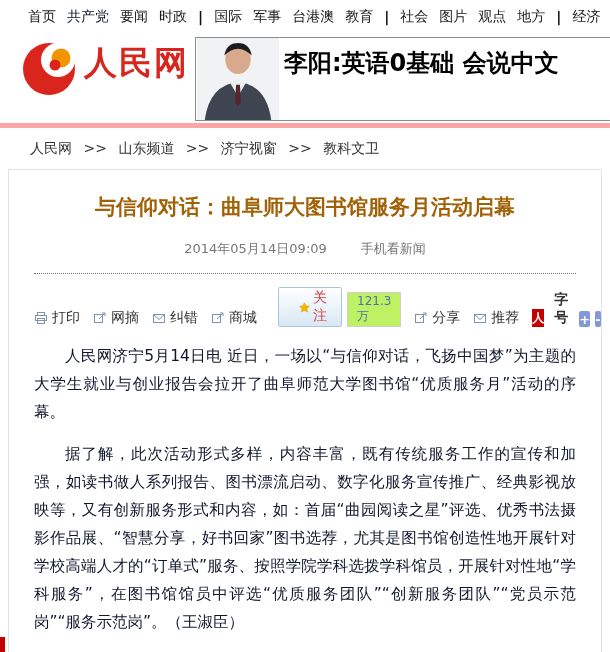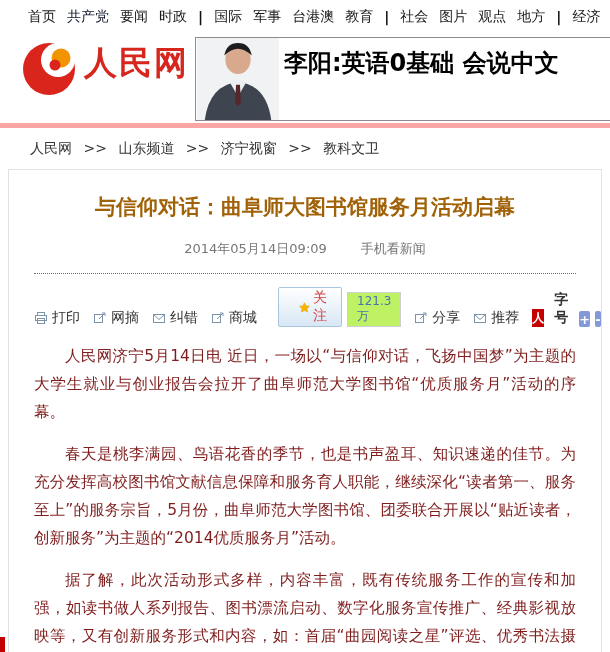--- a/index.html
+++ b/index.html
@@ -44,21 +44,21 @@
   .tool svg { display:block; }
   .spacer { flex:1; }
   .badge { width:21px; height:21px; margin-right:8px; cursor:pointer; }
   .follow-btn { display:flex; align-items:center; gap:3px; border:1px solid #a9c4de; background:linear-gradient(#ffffff,#d8e7f5); padding:1px 9px 1px 20px; border-radius:2px; color:#d34040; font-size:14px; cursor:pointer; }
   .count-box { border:1px solid #cfcfcf; background:#bef264; padding:1px 9px; font-size:12px; color:#4a73a8; margin-left:5px; margin-right:13px; }
   .people-icon { width:18px; height:18px; background:#c40000; color:#fff; font-size:12px; font-weight:bold; display:flex; align-items:center; justify-content:center; margin-right:10px; cursor:pointer; }
   .fontsize-label { margin-right:6px;font-weight:bold; }
   .size-btn { width:16px; height:16px; background:#8298d8; color:#fff; font-weight:bold; display:flex; align-items:center; justify-content:center; font-size:13px; line-height:1; border-radius:2px; margin-left:5px; cursor:pointer; }
   
   .article-body { margin-top:15px; }
-  .article-body p { font-size:15.5px; line-height:28px; color:#7f1d1d; text-indent:2em; margin-bottom:14px; text-align:justify; }
+  .article-body p { font-size:15.5px; line-height:28px; color:#0f172a; text-indent:2em; margin-bottom:14px; text-align:justify; }
   .corner-strip { position:absolute; left:0; bottom:0; width:5px; height:15px; background:#c30000; }
 </style>
 </head>
 <body>
 
 <div class="topnav">
   <span class="nav-item">首页</span>
   <span class="nav-item hot" style="color: #0f172a;">共产党</span>
   <span class="nav-item">要闻</span>
   <span class="nav-item">时政</span>
@@ -198,18 +198,17 @@
       <span>推荐</span>
     </span>
     <span class="people-icon">人</span>
     <span class="fontsize-label">字号</span>
     <span class="size-btn">+</span>
     <span class="size-btn">-</span>
   </div>
 
   <div class="article-body">
     <p>人民网济宁5月14日电 近日，一场以“与信仰对话，飞扬中国梦”为主题的大学生就业与创业报告会拉开了曲阜师范大学图书馆“优质服务月”活动的序幕。</p>
-    <p>春天是桃李满园、鸟语花香的季节，也是书声盈耳、知识速递的佳节。为充分发挥高校图书馆文献信息保障和服务育人职能，继续深化“读者第一、服务至上”的服务宗旨，5月份，曲阜师范大学图书馆、团委联合开展以“贴近读者，创新服务”为主题的“2014优质服务月”活动。</p>
     <p>据了解，此次活动形式多样，内容丰富，既有传统服务工作的宣传和加强，如读书做人系列报告、图书漂流启动、数字化服务宣传推广、经典影视放映等，又有创新服务形式和内容，如：首届“曲园阅读之星”评选、优秀书法摄影作品展、“智慧分享，好书回家”图书选荐，尤其是图书馆创造性地开展针对学校高端人才的“订单式”服务、按照学院学科选拨学科馆员，开展针对性地“学科服务”，在图书馆馆员中评选“优质服务团队”“创新服务团队”“党员示范岗”“服务示范岗”。（王淑臣）</p>
   </div>
 </div>
 
 <div class="corner-strip"></div>
 
 </body></html>

